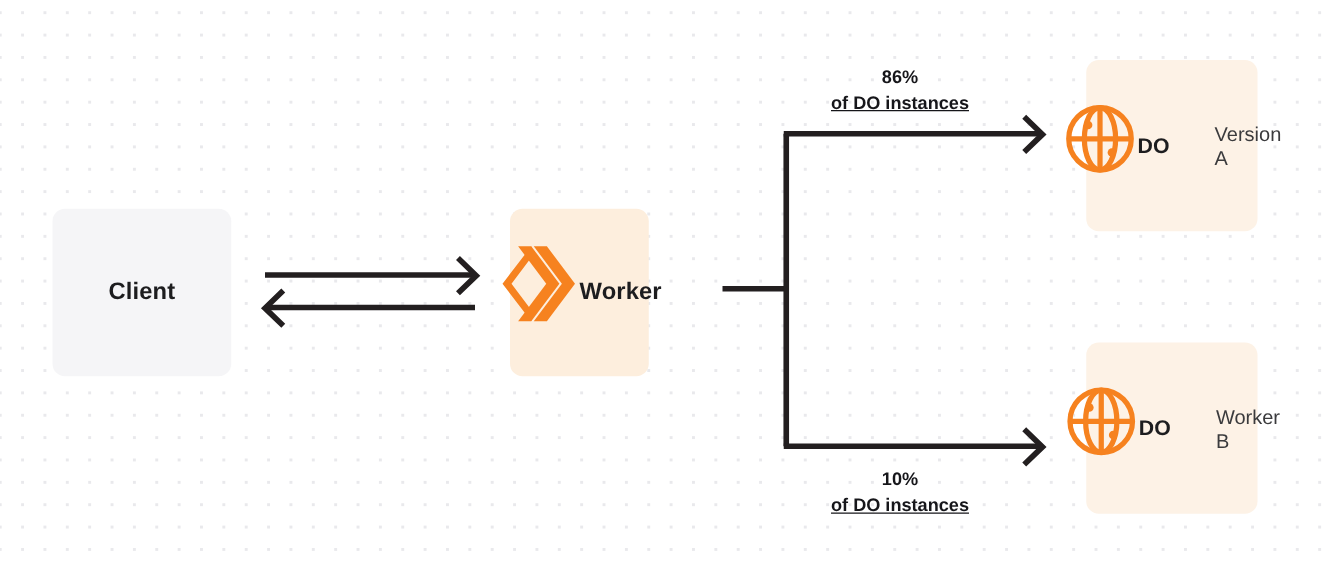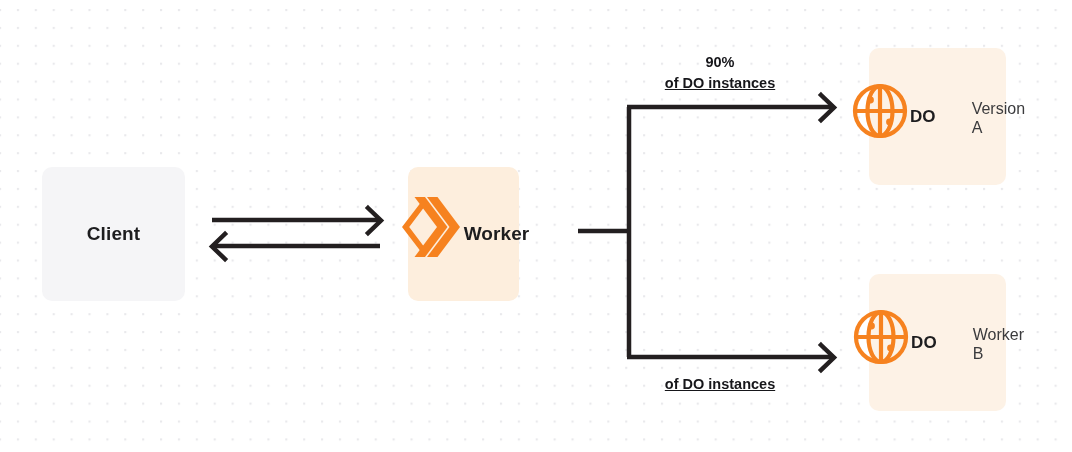--- a/index.html
+++ b/index.html
@@ -214,21 +214,22 @@
         </g>
         <circle cx="20.5" cy="19" r="3.4" fill="#f6821f"></circle>
         <circle cx="39.5" cy="41" r="3.4" fill="#f6821f"></circle>
       </svg>
     </span>
     <span class="node-title-sm">DO</span>
     <span class="node-subtitle">Worker B</span>
   </div>
 
   <div class="edge-label label-top">
-    <span class="pct">90%</span>
+    <span class="pct">86%</span>
     <span class="sub">of DO instances</span>
   </div>
 
   <div class="edge-label label-bottom">
+    <span class="pct">10%</span>
     <span class="sub">of DO instances</span>
   </div>
 
 </div>
 
 </body></html>

